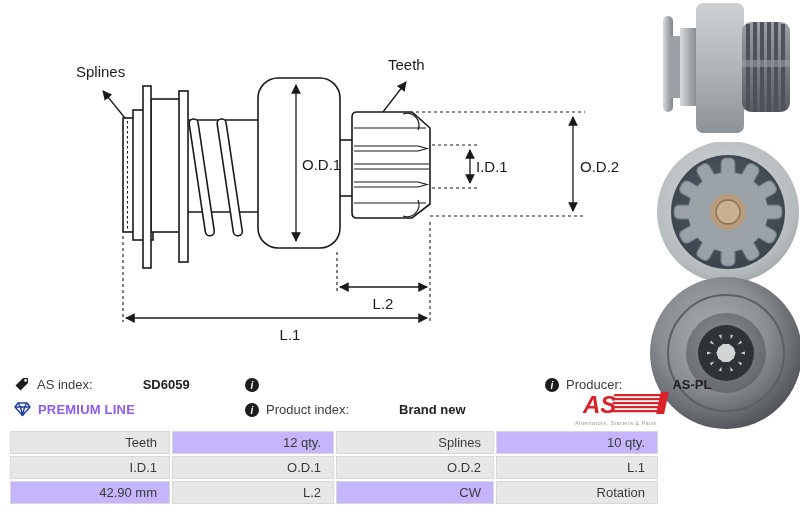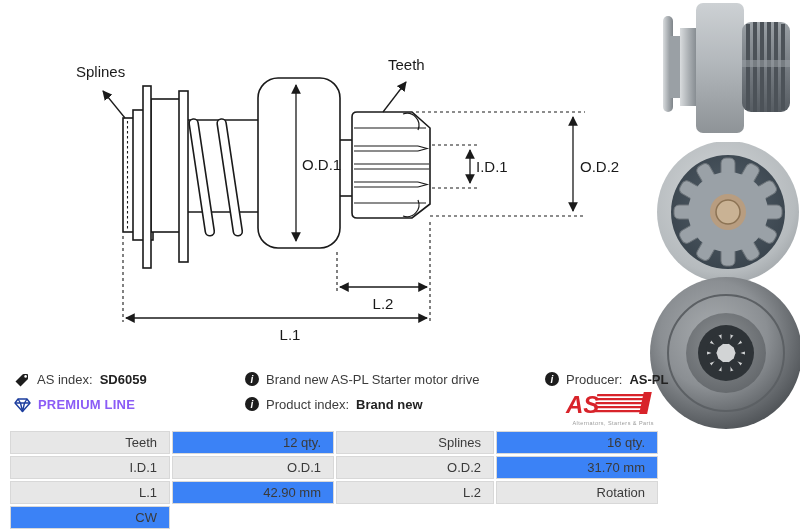--- a/index.html
+++ b/index.html
@@ -11,35 +11,35 @@
   .drawing{position:absolute;left:0;top:0;}
 
   
   .photo{position:absolute;left:640px;width:160px;}
   .photo1{top:0;height:140px;}
   .photo2{top:142px;height:148px;}
   .photo3{top:272px;height:158px;}
 
   
   .info-block{position:absolute;font-size:13px;}
-  .info-row{display:flex;align-items:flex-start;gap:7px;height:20px;margin-bottom:5px;white-space:nowrap;}
-  .b{font-weight:bold;color:#222;}
+  .info-row{display:flex;align-items:flex-end;gap:7px;height:20px;margin-bottom:5px;white-space:nowrap;}
+  .b{font-weight:bold;color:#222;margin-left:43px;}
   .premium{font-weight:bold;letter-spacing:.2px;}
   .info-dot{display:inline-flex;width:14px;height:14px;border-radius:50%;background:#1d1d1d;color:#fff;
             align-items:center;justify-content:center;font-size:10px;font-weight:bold;font-style:italic;flex:0 0 14px;}
-  .logo-box{position:absolute;left:558px;top:391px;width:96px;text-align:right;}
+  .logo-box{position:absolute;left:575px;top:391px;width:96px;text-align:left;}
   .logo-sub{font-size:5.5px;color:#9a9a9a;letter-spacing:.45px;margin-top:0px;}
 
   
   .spec-table{position:absolute;left:10px;top:431px;width:646px;display:grid;
               grid-template-columns:160px 162px 158px 162px;grid-auto-rows:23px;gap:2px;
               font-size:13px;color:#3a3a3a;}
   .cell{display:flex;align-items:center;justify-content:flex-end;padding-right:12px;border:1px solid #d8d8d8;}
   .cell.lab{background:#e7e7e7;}
-  .cell.val{background:#3b82f6;}
+  .cell.val{background:#c4b5fd;}
 </style>
 </head>
 <body>
 
 <div class="canvas">
 
   <svg class="drawing" width="640" height="360" viewBox="0 0 640 360">
     <defs>
       <marker id="ah" viewBox="0 0 10 10" refX="9" refY="5" markerWidth="7.5" markerHeight="7.5" orient="auto-start-reverse">
         <path d="M0,0 L10,5 L0,10 z" fill="#1a1a1a"></path>
@@ -292,21 +292,20 @@
           <path d="M1,6 H16 M4,2 L6.5,6 L8.5,14.5 M13,2 L10.5,6 L8.5,14.5"></path>
         </g>
       </svg>
       <span class="premium" style="color:#8b5cf6">PREMIUM LINE</span>
     </div>
   </div>
 
   <div class="info-block" style="left:245px;top:372px;">
     <div class="info-row">
       <span class="info-dot">i</span>
-      <span>Brand new AS-PL Starter motor drive</span>
     </div>
     <div class="info-row">
       <span class="info-dot">i</span>
       <span>Product index:</span>
       <span class="b">Brand new</span>
     </div>
   </div>
 
   <div class="info-block" style="left:545px;top:372px;">
     <div class="info-row">
@@ -328,28 +327,27 @@
       </g>
       <text x="8" y="22" font-size="24" font-weight="bold" font-style="italic" fill="#d8232a">AS</text>
     </svg>
     <div class="logo-sub">Alternators, Starters &amp; Parts</div>
   </div>
 
   <div class="spec-table">
     <div class="cell lab">Teeth</div>
     <div class="cell val">12 qty.</div>
     <div class="cell lab">Splines</div>
-    <div class="cell val">16 qty.</div>
+    <div class="cell val">10 qty.</div>
 
     <div class="cell lab">I.D.1</div>
     <div class="cell lab">O.D.1</div>
 
     <div class="cell lab">O.D.2</div>
-    <div class="cell val">31.70 mm</div>
     <div class="cell lab">L.1</div>
     <div class="cell val">42.90 mm</div>
 
     <div class="cell lab">L.2</div>
+    <div class="cell val">CW</div>
     <div class="cell lab">Rotation</div>
-    <div class="cell val">CW</div>
   </div>
 
 </div>
 
 </body></html>

